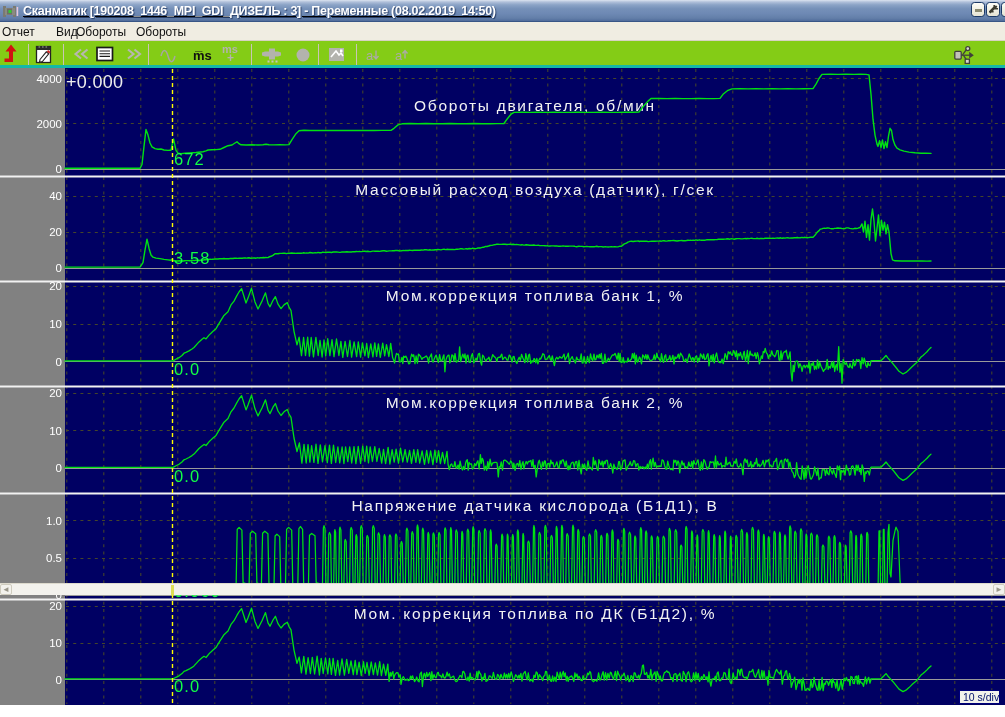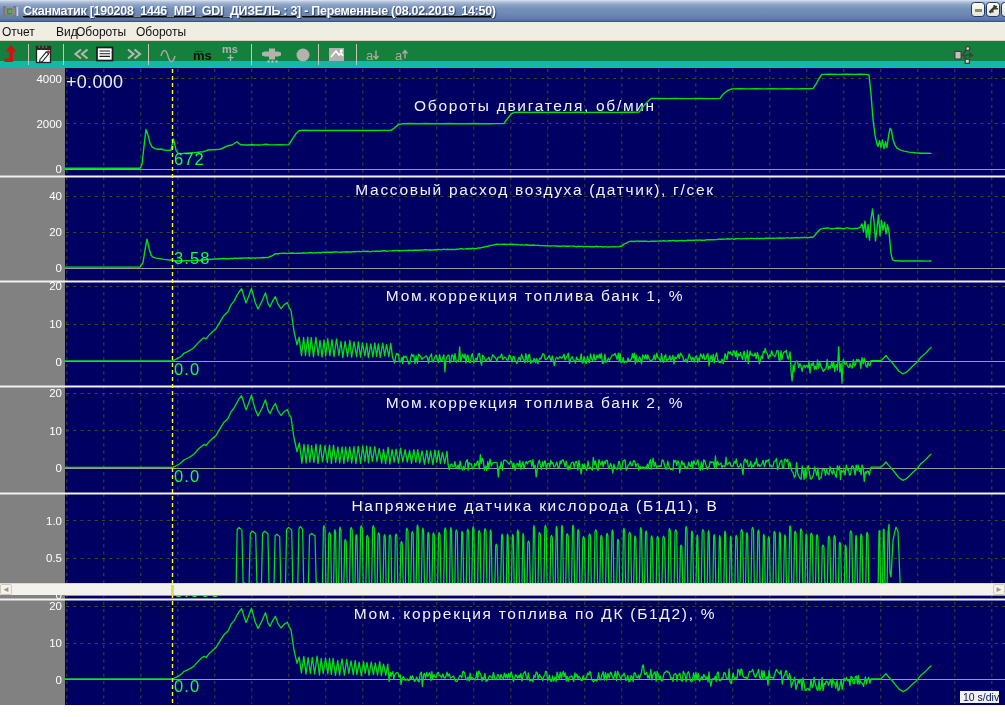--- a/index.html
+++ b/index.html
@@ -8,21 +8,21 @@
   display:flex; align-items:center;text-decoration:underline; }
 .appicon { margin:0 0 0 2px; }
 .ttext { color:#ffffff; font-weight:bold; font-size:12.5px; letter-spacing:-0.27px; margin-left:3px;
   text-shadow:1px 1px 1px rgba(20,40,80,0.75); white-space:nowrap; }
 .wbtn { position:absolute; top:2px; width:14px; height:15px; border:1.5px solid #1c3a66; border-radius:3.5px;
   background:linear-gradient(#fcfcf6,#e6e4d4); display:flex; align-items:center; justify-content:center; }
 .mini { width:7px; height:3px; background:#8a8a70; margin-top:2px; }
 .menubar { height:19px; background:#f0ede2; border-bottom:1px solid #d6d2c2; font-size:12px; color:#111;
   position:relative; }
 .menubar span { position:absolute; top:3px; }
-.toolbar { height:27px; background:#15803d; border-bottom:7px solid #14b8a6; position:relative; }
+.toolbar { height:27px; background:#84cc16; border-bottom:3px solid #14b8a6; position:relative; }
 .chart { height:515px; position:relative; background:#000063; }
 .chart svg text { font-family:"Liberation Sans", sans-serif; }
 .scroll { height:12px; background:#f3f2ed; border-top:1px solid #dddacd; position:relative; }
 .sbtn { position:absolute; top:0; width:12px; height:11px; background:#f3f2ed; border:1px solid #cfccbe;
   color:#9a978a; font-size:8px; line-height:10px; text-align:center; border-radius:2px; }
 .ytick { position:absolute; left:171px; top:1px; width:2.5px; height:10px; background:#dede55; }
 </style></head>
 <body>
 <div class="titlebar">
 <svg class="appicon" width="18" height="18" viewBox="0 0 18 18">

